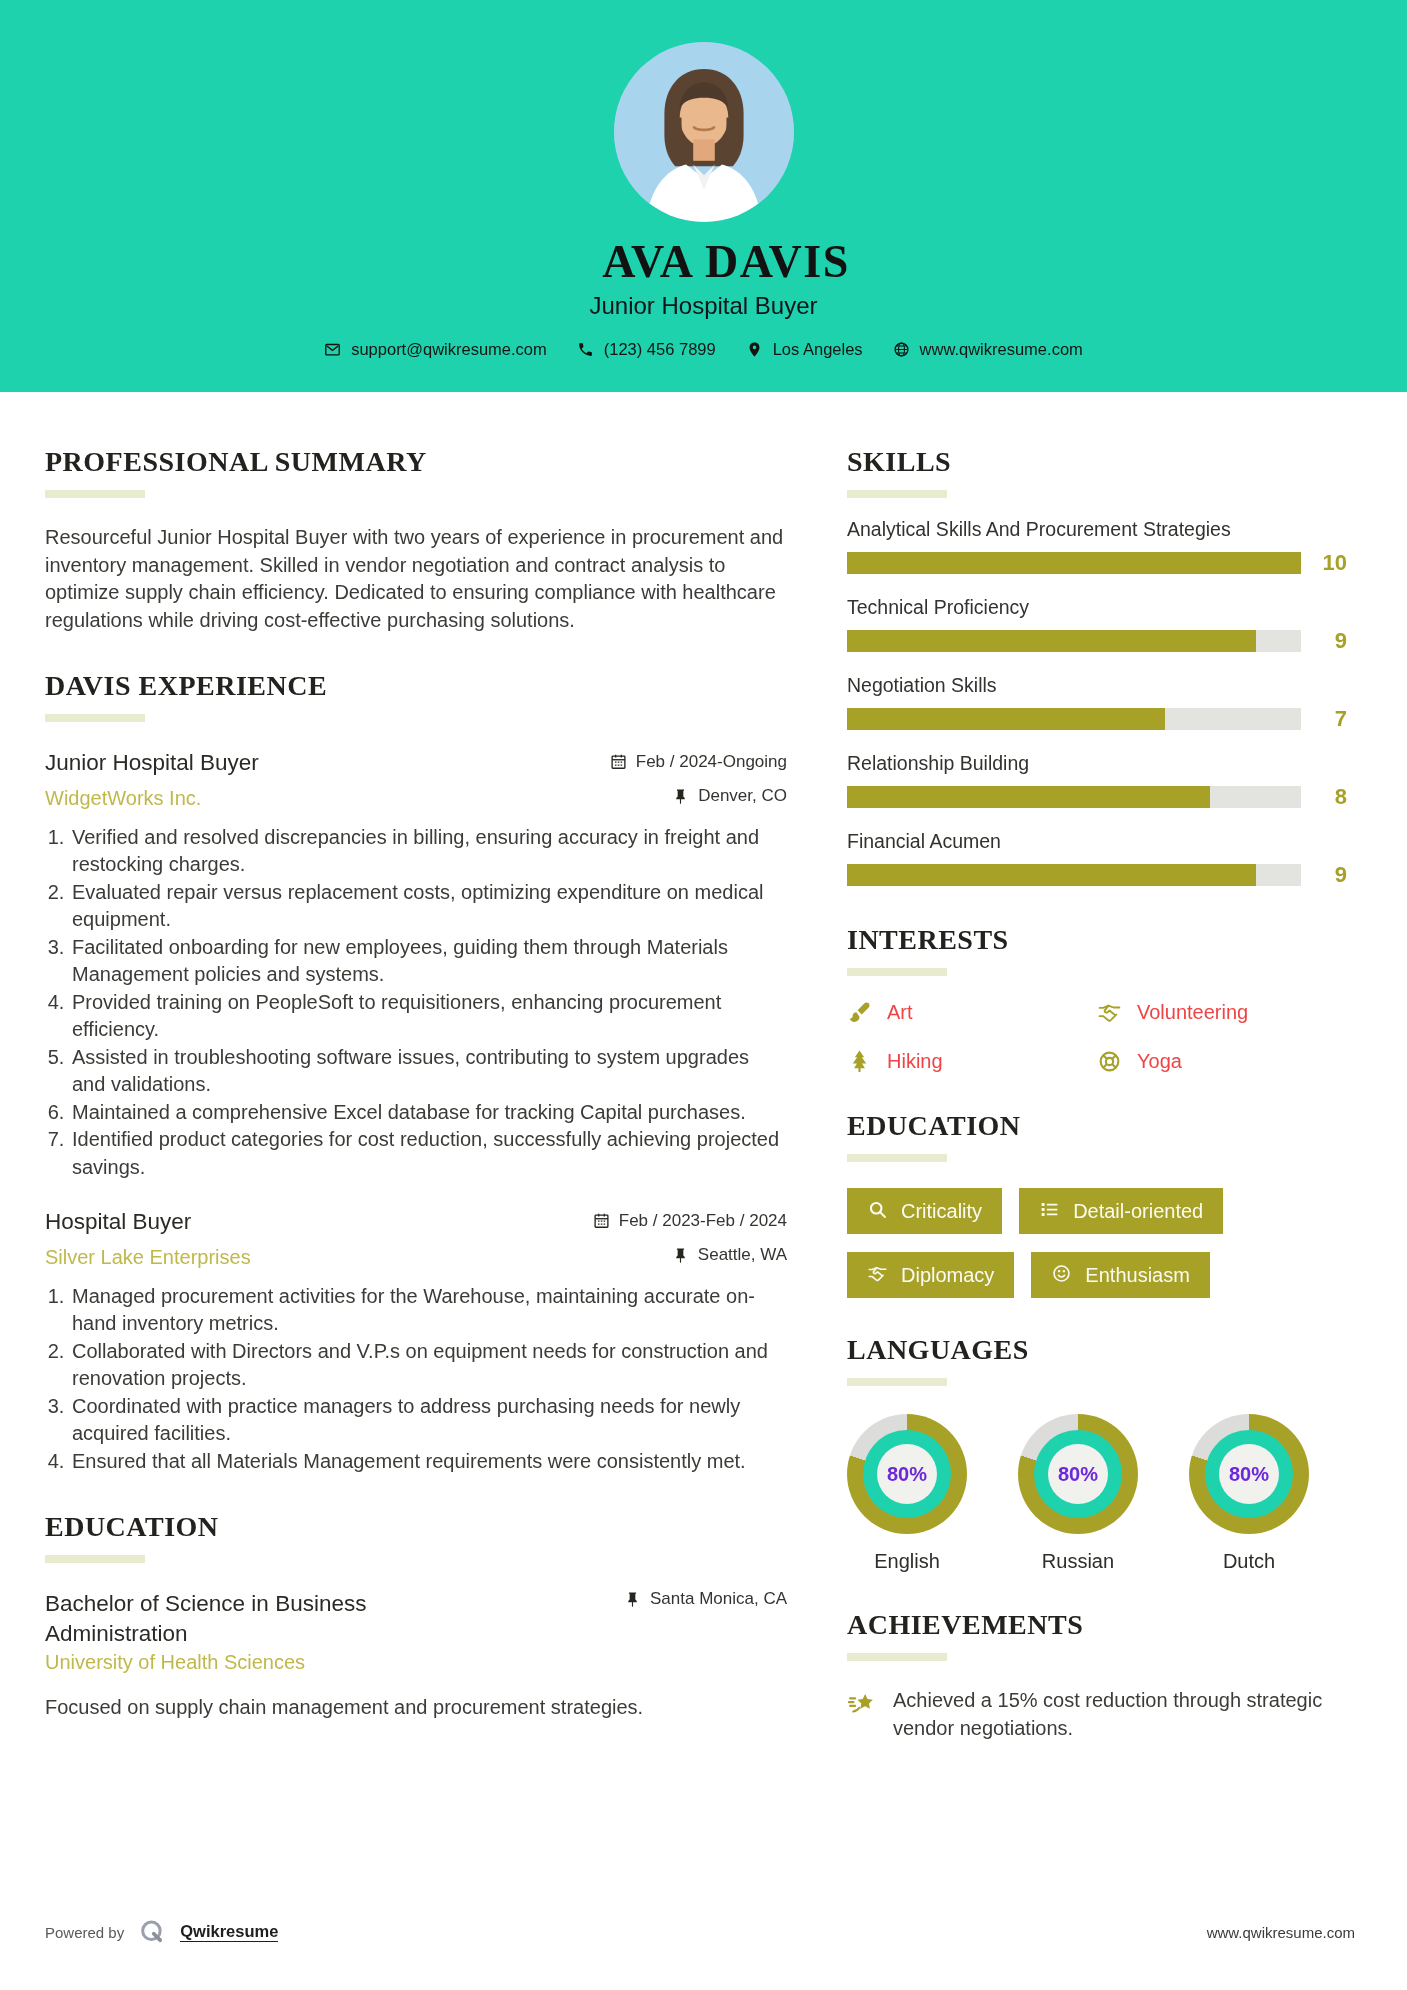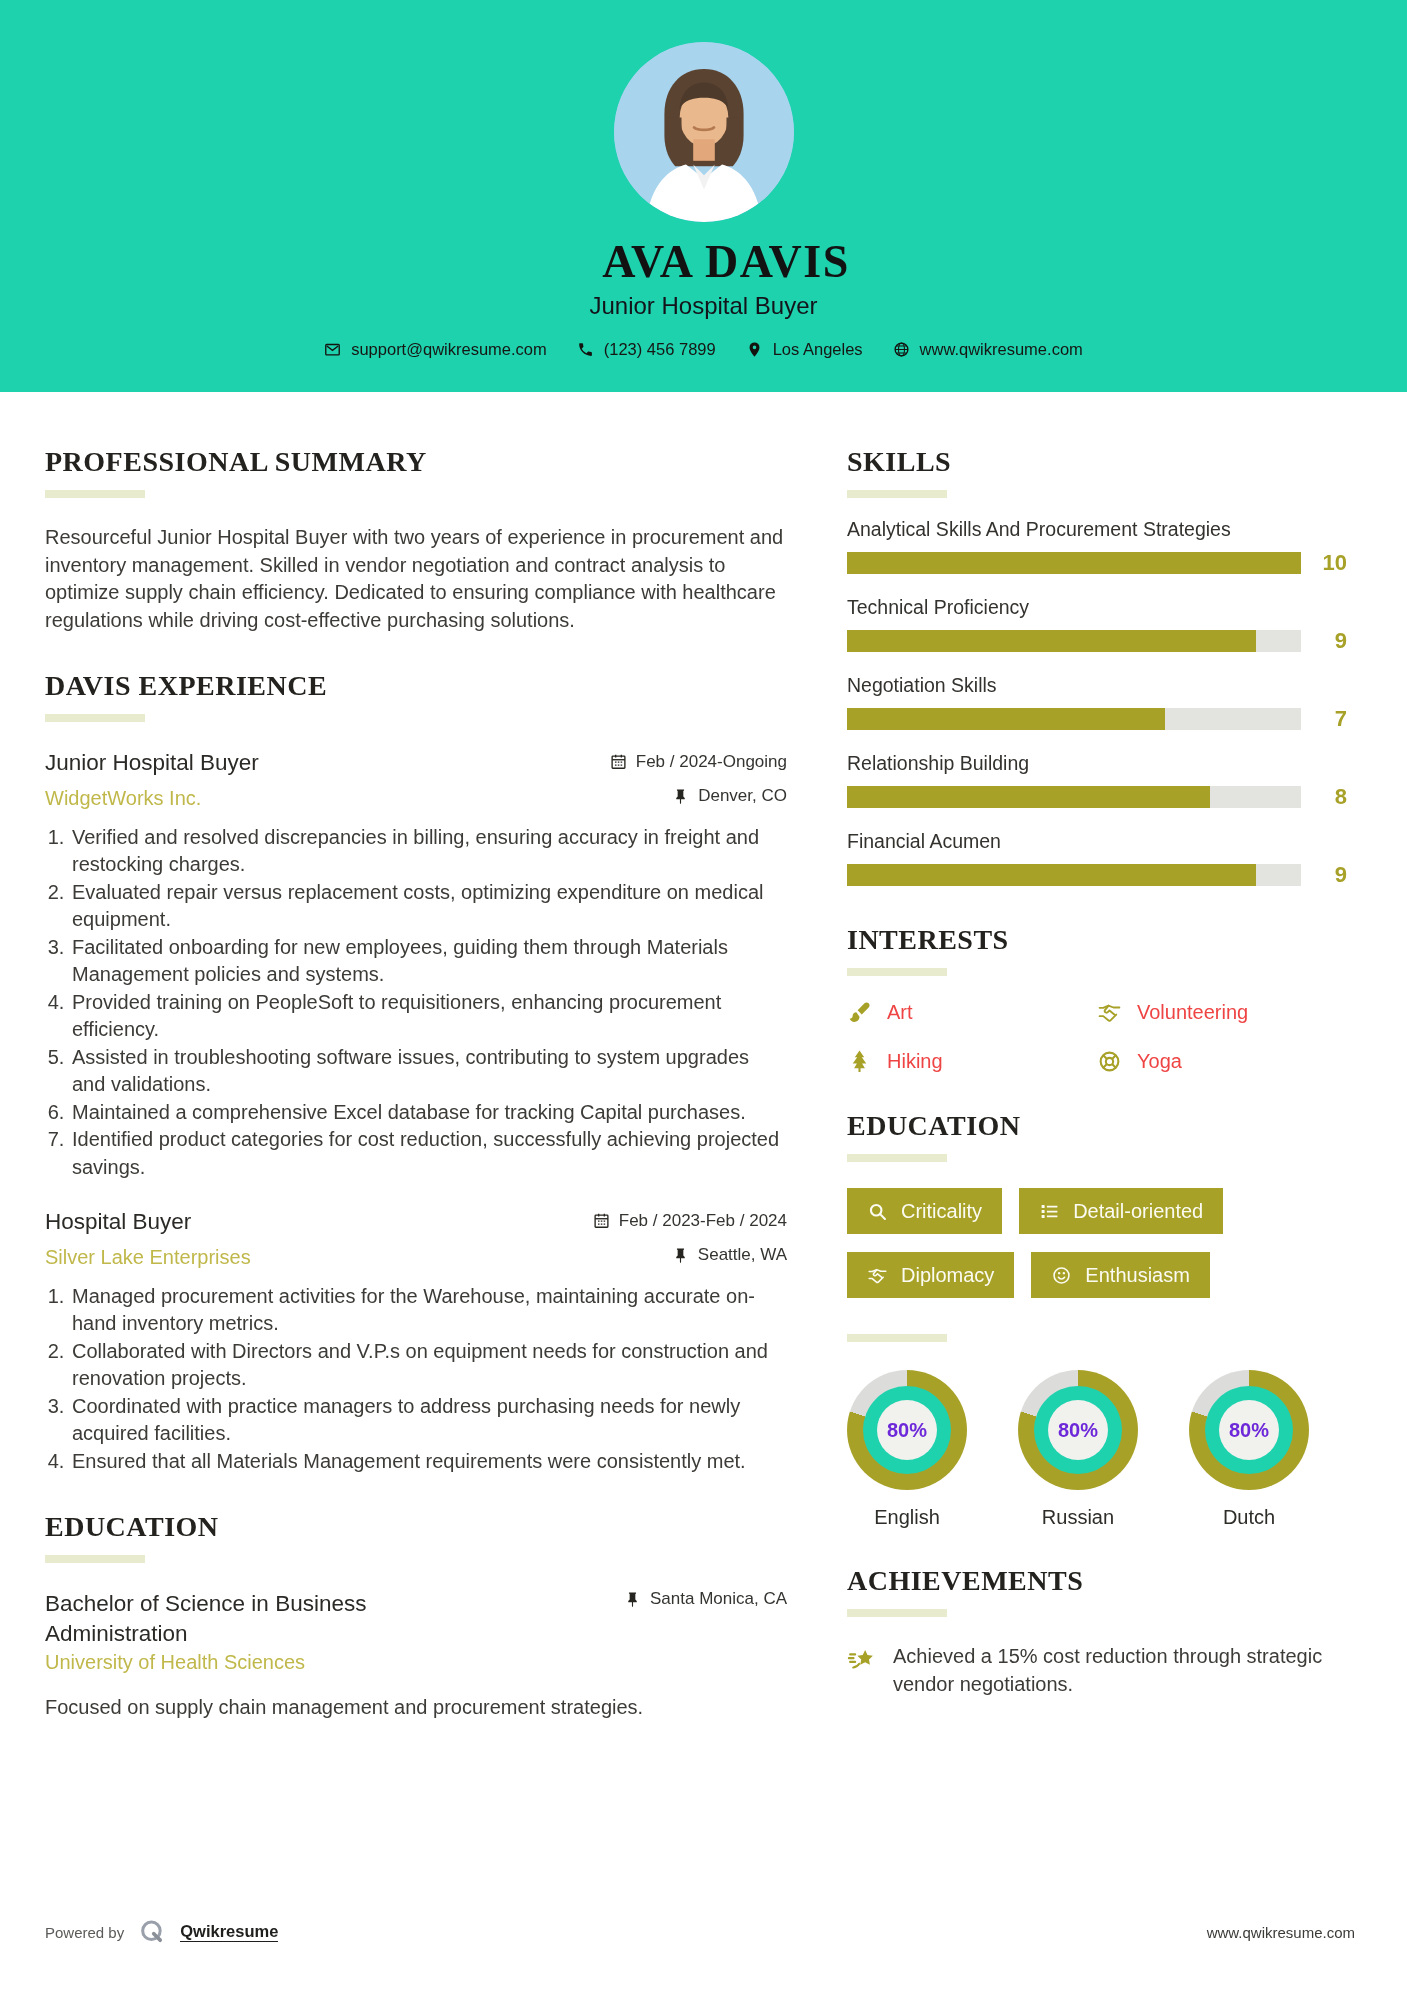--- a/index.html
+++ b/index.html
@@ -69,21 +69,21 @@
   .skill-val { width:32px; text-align:right; font-size:22px; font-weight:700; color:#a8a128; }
 
   
   .interests-grid { margin-top:24px; display:grid; grid-template-columns:1fr 1fr; row-gap:24px; }
   .interest { display:flex; align-items:center; gap:15px; font-size:20px; color:#ef4444; }
   .interest .ic { width:25px; height:25px; color:#a8a128; flex:none; }
 
   
   .pills { margin-top:26px; display:flex; flex-wrap:wrap; gap:18px 17px; }
   .pill {
-    display:inline-flex; align-items:center; gap:13px; background:#a8a128; color:#fbfbf2;
+    display:inline-flex; align-items:flex-start; gap:13px; background:#a8a128; color:#fbfbf2;
     font-size:20px; padding:11px 20px; line-height:24px;
   }
   .pill .ic { width:21px; height:21px; color:#fbfbf2; flex:none; }
 
   
   .donuts { margin-top:28px; display:flex; justify-content:space-between; width:462px; }
   .donut-cell { display:flex; flex-direction:column; align-items:center; }
   .donut { width:120px; height:120px; border-radius:50%; display:flex; align-items:center; justify-content:center; }
   .donut-mid { width:88px; height:88px; border-radius:50%; background:#1ed2ae; display:flex; align-items:center; justify-content:center; }
   .donut-center { width:60px; height:60px; border-radius:50%; background:#f1f1ee; display:flex; align-items:center; justify-content:center;
@@ -440,20 +440,21 @@
                   <path d="M9.3 9.3h.01M14.7 9.3h.01" stroke-width="2.8"></path>
                 </svg>
               </span>
               <span>Enthusiasm</span>
             </span>
 
         </div>
       </div>
 
       <div class="sec-block">
+        <h2 class="sec">LANGUAGES</h2>
         <div class="rule"></div>
         <div class="donuts">
 
             <span class="donut-cell">
               <span class="donut" style="background: conic-gradient(rgb(168, 161, 40) 0deg, rgb(168, 161, 40) 288deg, rgb(220, 220, 218) 288deg, rgb(220, 220, 218) 360deg);">
                 <span class="donut-mid">
                   <span class="donut-center">80%</span>
                 </span>
               </span>
               <span class="donut-label">English</span>

